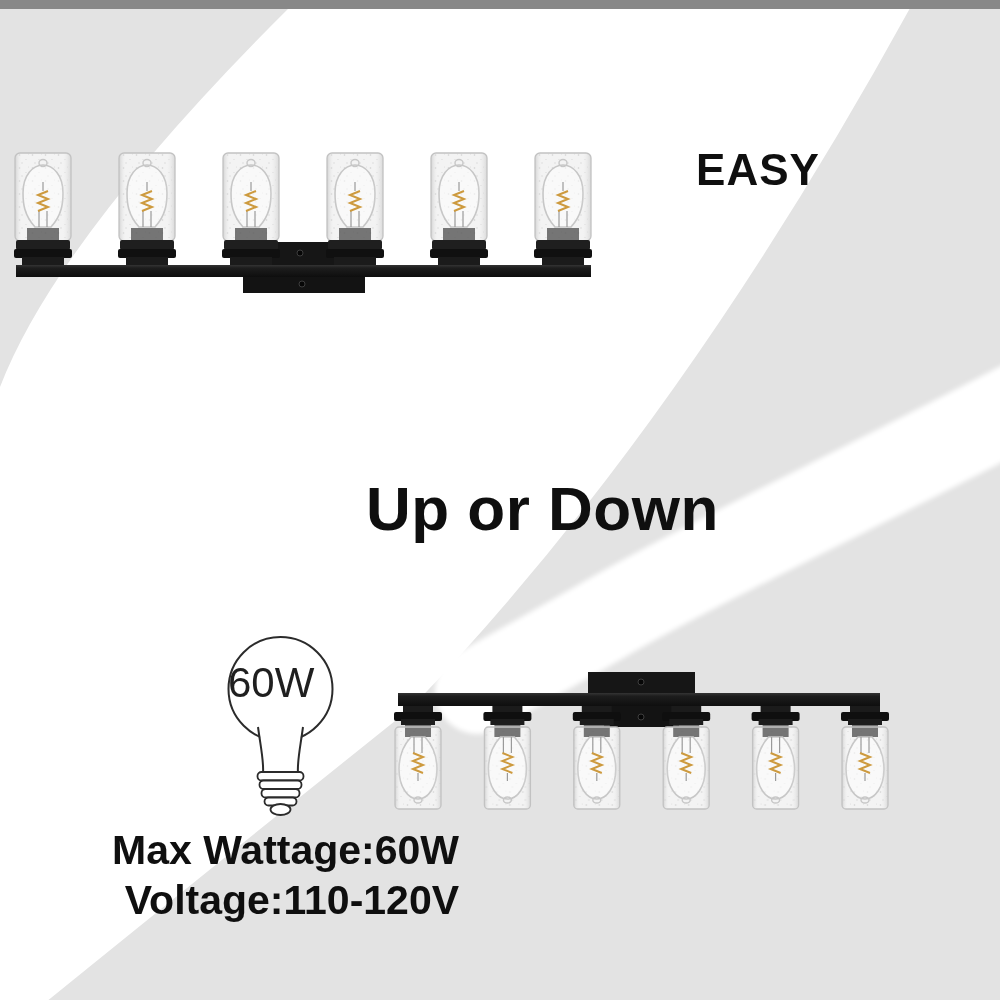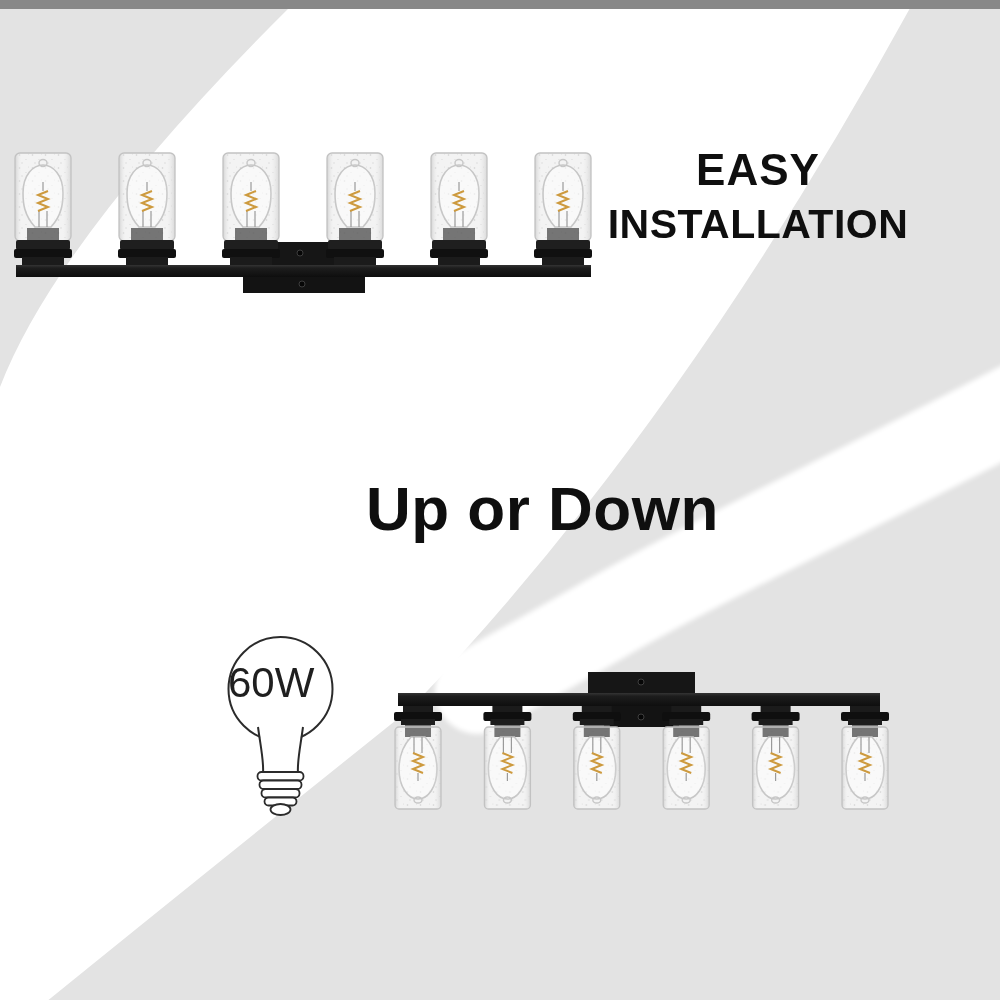--- a/index.html
+++ b/index.html
@@ -117,20 +117,23 @@
       <rect x="257.5" y="763" width="46" height="8.5" rx="4" stroke-width="1.8"></rect>
       <rect x="259.5" y="771.5" width="42" height="8.5" rx="4" stroke-width="1.8"></rect>
       <rect x="261.5" y="780" width="38" height="8.5" rx="4" stroke-width="1.8"></rect>
       <rect x="264.5" y="788.5" width="32" height="8" rx="4" stroke-width="1.8"></rect>
       <ellipse cx="280.5" cy="800.5" rx="10" ry="5.5" stroke-width="1.8"></ellipse>
     </g>
   </svg>
 
   <div id="headline" class="txt">
     <div class="l1">EASY</div>
-    <div class="l2">INSTALLATION</div>
   </div>
 
   <div id="upordown" class="txt">Up or Down</div>
 
   <div id="wattbadge" class="txt">60W</div>
 
+  <div id="specs" class="txt">
+    <div>Max Wattage:60W</div>
+    <div>Voltage:110-120V</div>
+  </div>
 </div>
 
 </body></html>

